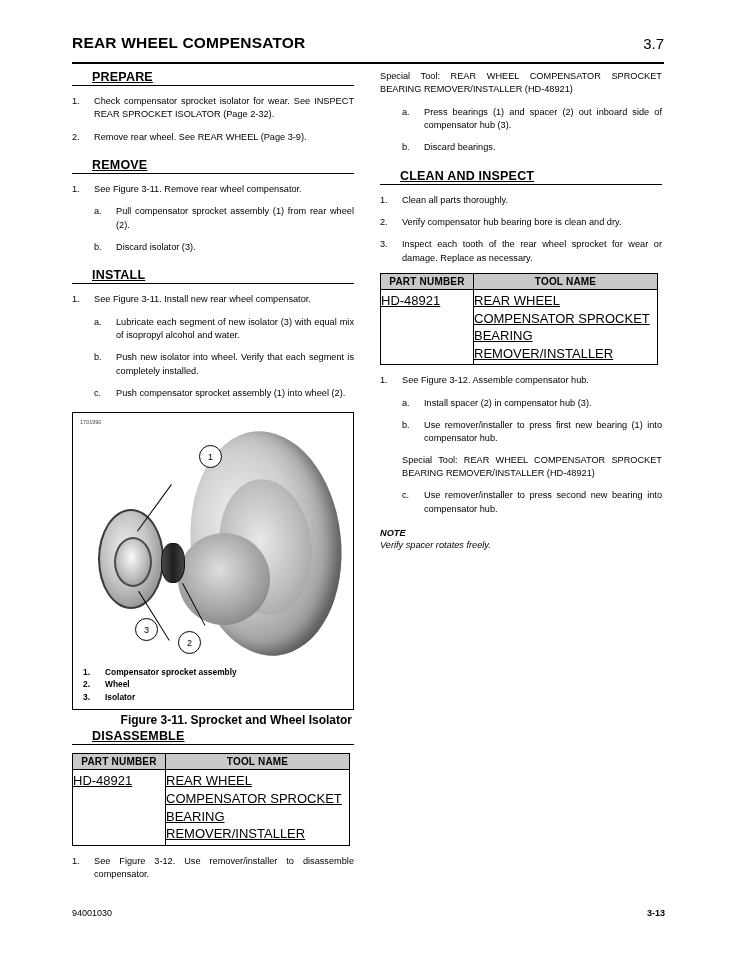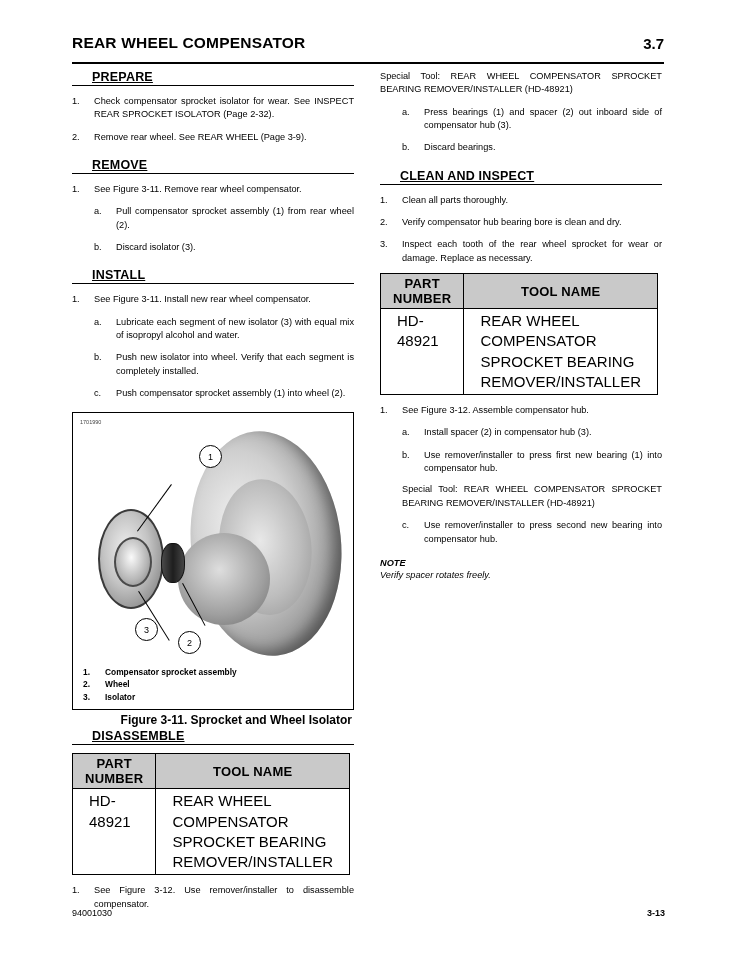--- a/index.html
+++ b/index.html
@@ -30,21 +30,21 @@
     align-items: flex-end;
     justify-content: space-between;
   }
   .header-title {
     font-size: 15.5px;
     font-weight: bold;
     letter-spacing: 0.2px;
   }
   .header-section {
     font-size: 15px;
-    font-weight: bold;
+    font-weight: normal;
   }
   .header-rule {
     position: absolute;
     left: 72px; top: 62px;
     width: 592px;
     height: 2px;
     background: #000;
   }
   
   .col {
@@ -106,32 +106,33 @@
   
   table.tooltable {
     border-collapse: collapse;
     width: 278px;
     margin-top: 8px;
     font-size: 9px;
   }
   table.tooltable th {
     background: #c9c9c9;
     border: 1px solid #000;
-    font-size: 13px;
+    font-size: 10px;
     font-weight: bold;
     padding: 2px 0;
     text-align: center;
     letter-spacing: 0.2px;
   }
   table.tooltable td {
     border: 1px solid #000;
-    padding: 2px 16px;
+    padding: 2px 0;
     vertical-align: top;
-    font-size: 15px;
+    font-size: 13px;
     line-height: 1.35;
+    text-decoration: underline;
   }
   td.pn { width: 92px; }
 
   
   .figure-box {
     position: relative;
     margin-top: 12px;
     width: 280px;
     height: 296px;
     border: 1px solid #000;

